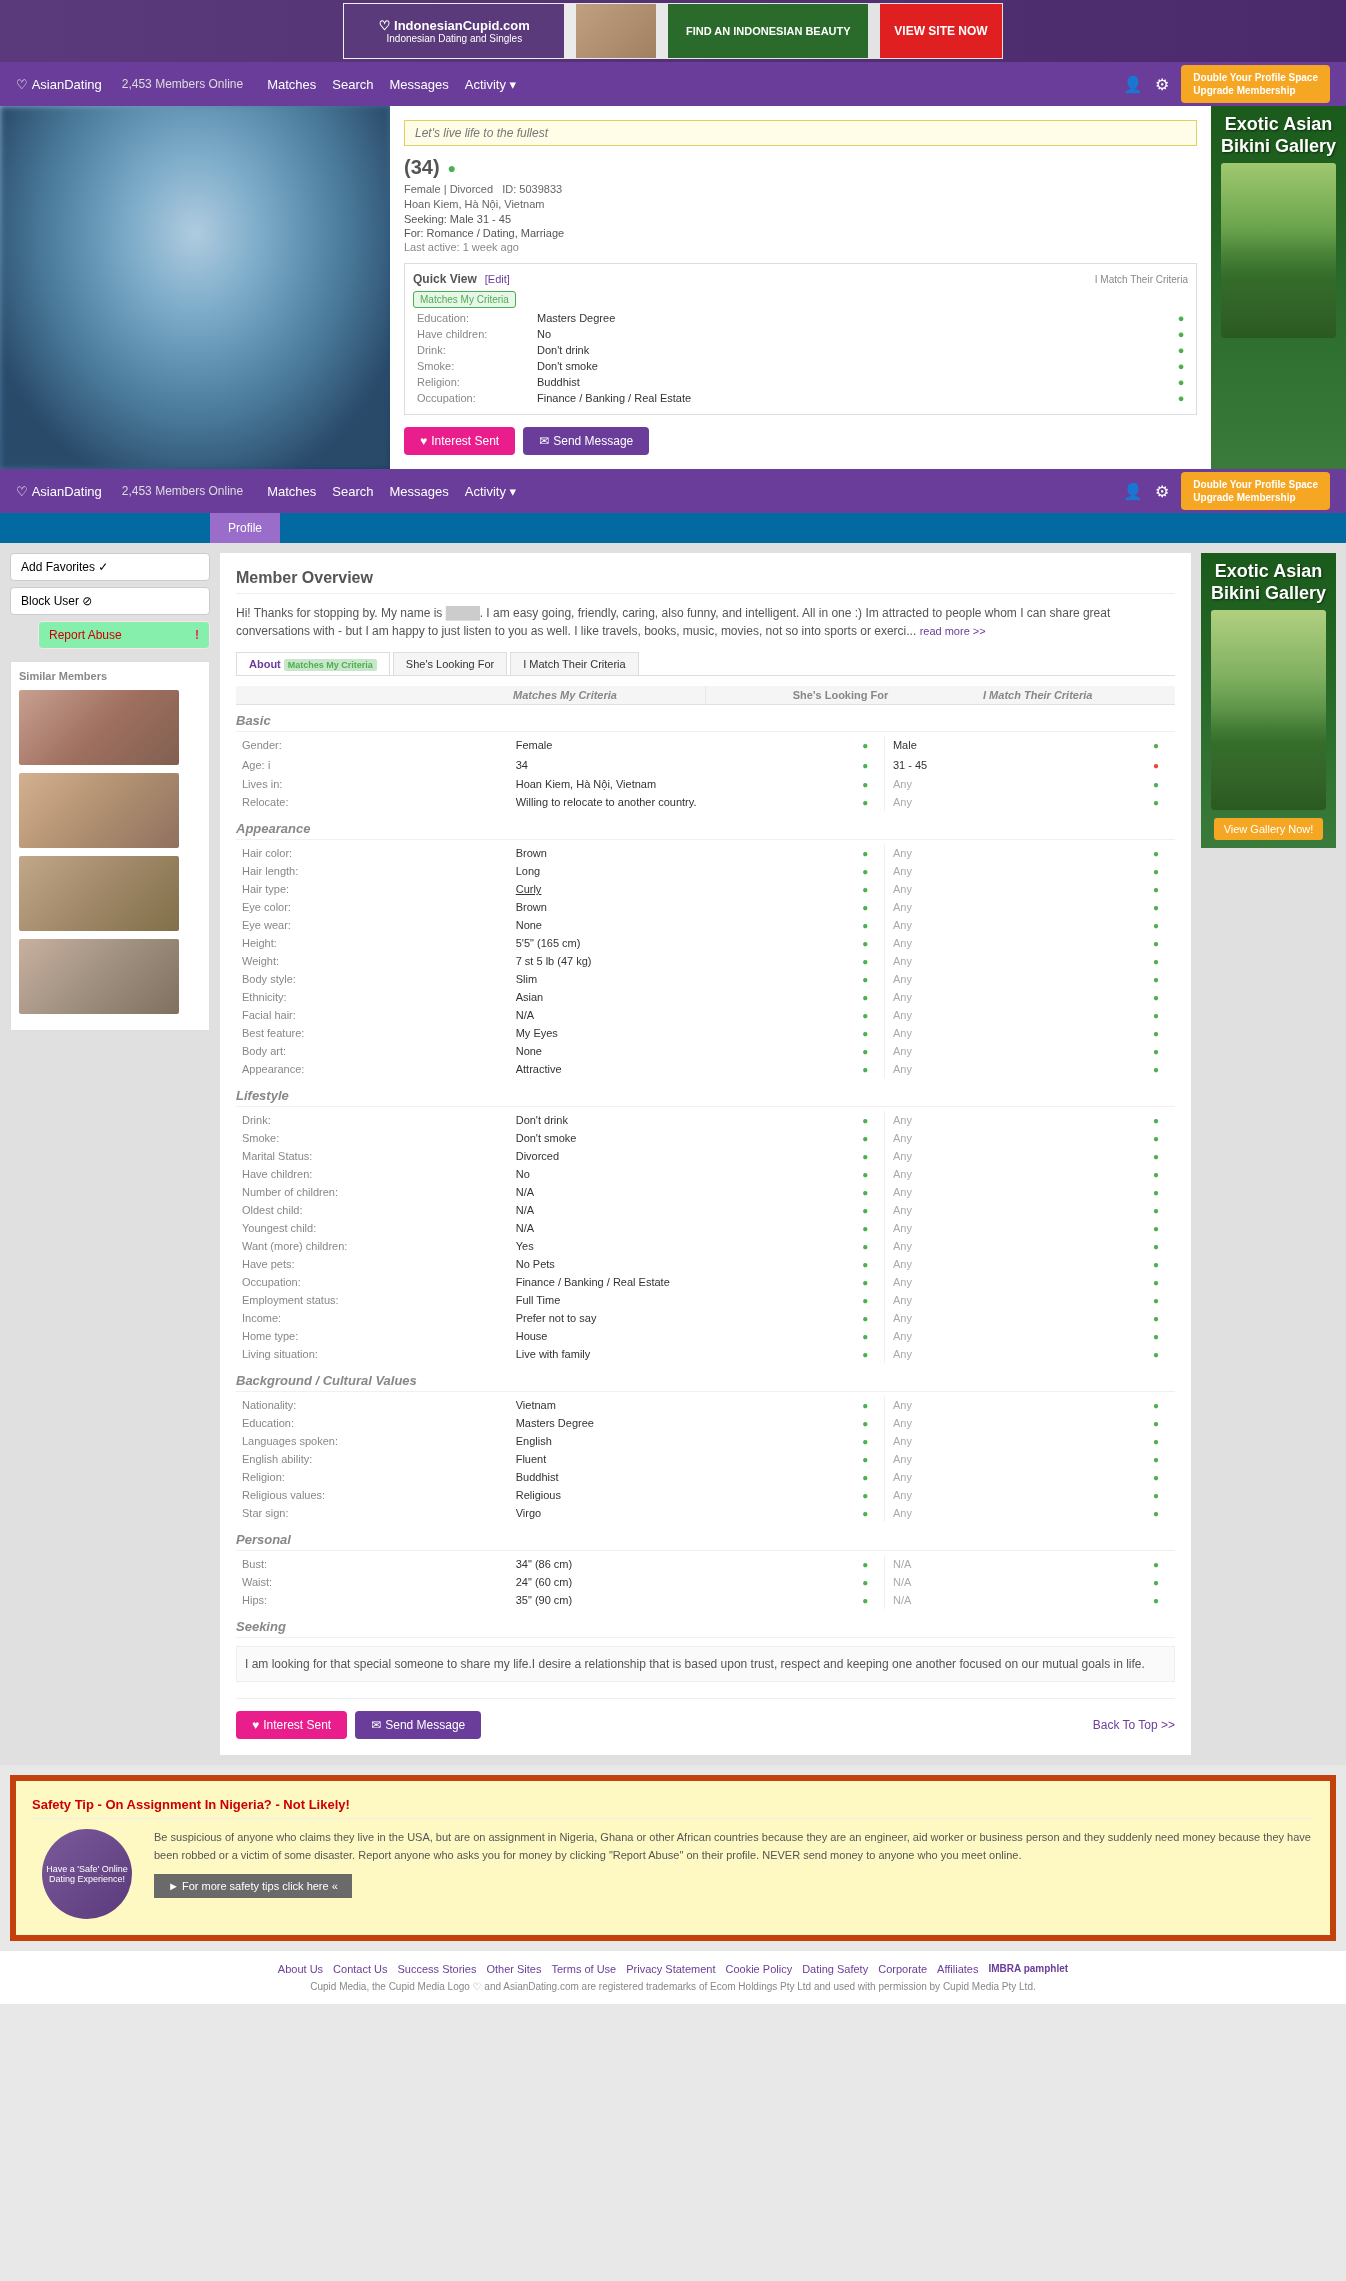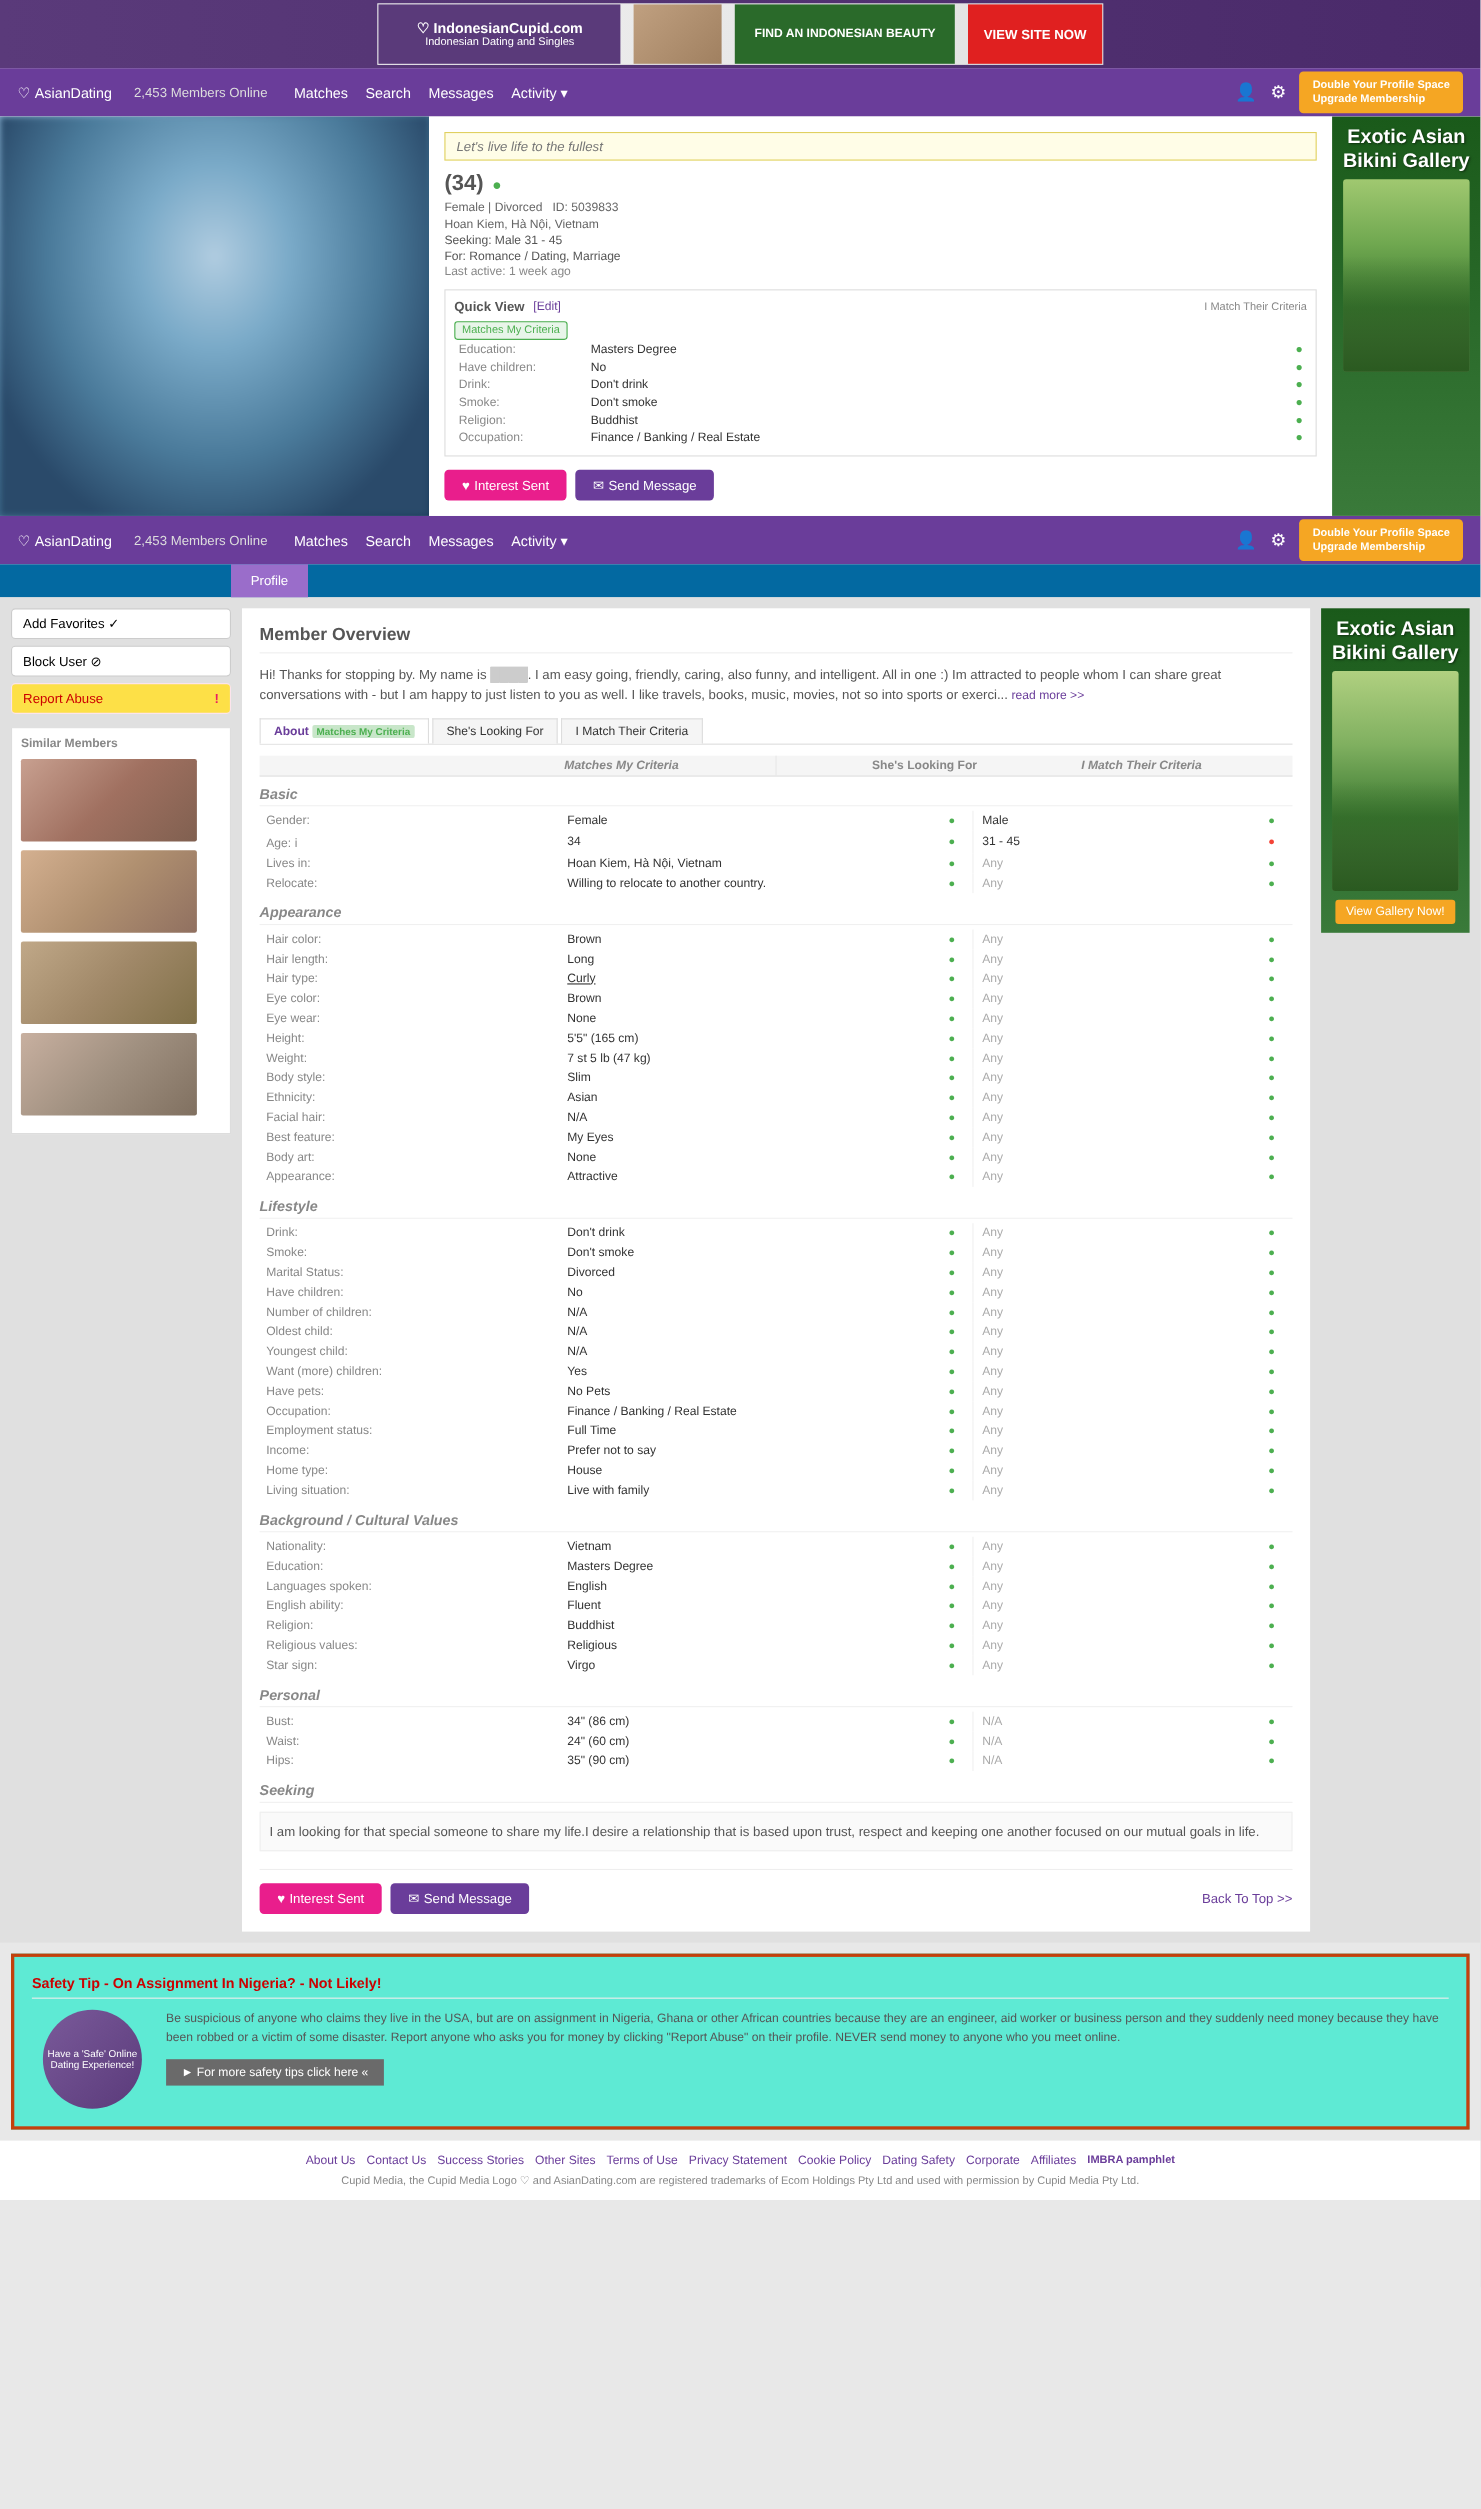--- a/index.html
+++ b/index.html
@@ -150,21 +150,21 @@
 <div style="background:#0369a1; padding:0 16px 0 210px;">
   <span style="display:inline-block; color:white; padding:8px 18px; font-size:12px; background:#9a6dca; cursor:pointer;">Profile</span>
 </div>
 
 <div style="display:flex; background:#e0e0e0; padding:10px; gap:10px;">
 
   <div style="width:200px; flex-shrink:0;">
     <div style="display:flex; flex-direction:column; gap:6px; margin-bottom:12px;">
       <button style="display:flex; align-items:center; justify-content:space-between; padding:6px 10px; border:1px solid #ccc; border-radius:4px; cursor:pointer; font-size:12px; background:white;">Add Favorites ✓</button>
       <button style="display:flex; align-items:center; justify-content:space-between; padding:6px 10px; border:1px solid #ccc; border-radius:4px; cursor:pointer; font-size:12px; background:white;">Block User ⊘</button>
-      <button style="display:flex; align-items:center; justify-content:space-between; padding:6px 10px; border:1px solid #fce4ec; border-radius:4px; cursor:pointer; font-size:12px; background:#fde047; color:#c00;">
+      <button style="display:flex; align-items:center; justify-content:space-between; padding:6px 10px; border:1px solid #fce4ec; border-radius:4px; cursor:pointer; font-size:12px; background:#86efac; color:#c00;margin-left:28px;">
         <span>Report Abuse</span> 
           <span style="color:#e91e63; font-weight:bold;">!</span>
       </button>
     </div>
     <div style="background:white; border:1px solid #ddd; padding:8px;">
       <div style="font-size:11px; font-weight:bold; color:#888; margin-bottom:8px;">Similar Members</div>
       <div style="margin-bottom:8px; cursor:pointer;">
         <div style="width:160px; height:75px; background:linear-gradient(135deg,#c8a090,#a07060,#806050); border-radius:2px;"></div>
       </div>
       <div style="margin-bottom:8px; cursor:pointer;">
@@ -548,21 +548,21 @@
 
   <div style="width:135px; flex-shrink:0; background:linear-gradient(180deg,#1a5a1a,#3a7a3a); display:flex; flex-direction:column; align-items:center; padding:8px; color:white; text-align:center; cursor:pointer; align-self:flex-start; margin-top:0;">
     <div style="font-size:18px; font-weight:bold; line-height:1.2; margin-bottom:6px; text-shadow:1px 1px 2px rgba(0,0,0,0.5);">Exotic Asian Bikini Gallery</div>
     <div style="width:115px; height:200px; background:linear-gradient(180deg,#b0d080,#80b060,#3a7830,#507840); border-radius:3px; overflow:hidden; position:relative; margin-bottom:8px;">
       <div style="position:absolute; bottom:0; width:100%; height:50%; background:linear-gradient(180deg,transparent,#2a5a20);"></div>
     </div>
     <div style="background:#f5a623; color:white; padding:5px 10px; font-size:11px; border-radius:3px; cursor:pointer;">View Gallery Now!</div>
   </div>
 </div>
 
-<div style="background:#5eead4; border:3px solid #c2410c; margin:10px; padding:16px;">
+<div style="background:#fef9c3; border:6px solid #c2410c; margin:10px; padding:16px;">
   <div style="color:#c00; font-size:13px; font-weight:bold; margin-bottom:10px; border-bottom:1px solid #eee; padding-bottom:6px;">Safety Tip - On Assignment In Nigeria? - Not Likely!</div>
   <div style="display:flex; gap:12px;">
     <div style="width:110px; text-align:center; flex-shrink:0;">
       <div style="background:linear-gradient(135deg,#7a5a9a,#5a3a7a); width:90px; height:90px; border-radius:50%; display:flex; align-items:center; justify-content:center; color:white; font-size:9px; text-align:center; margin:0 auto;">Have a 'Safe' Online Dating Experience!</div>
     </div>
     <div style="flex:1;">
       <div style="font-size:11px; color:#555; line-height:1.6;">Be suspicious of anyone who claims they live in the USA, but are on assignment in Nigeria, Ghana or other African countries because they are an engineer, aid worker or business person and they suddenly need money because they have been robbed or a victim of some disaster. Report anyone who asks you for money by clicking "Report Abuse" on their profile. NEVER send money to anyone who you meet online.</div>
       <button style="background:#6a6a6a; color:white; border:none; padding:6px 14px; cursor:pointer; font-size:11px; margin-top:10px;">► For more safety tips click here «</button>
     </div>
   </div>

